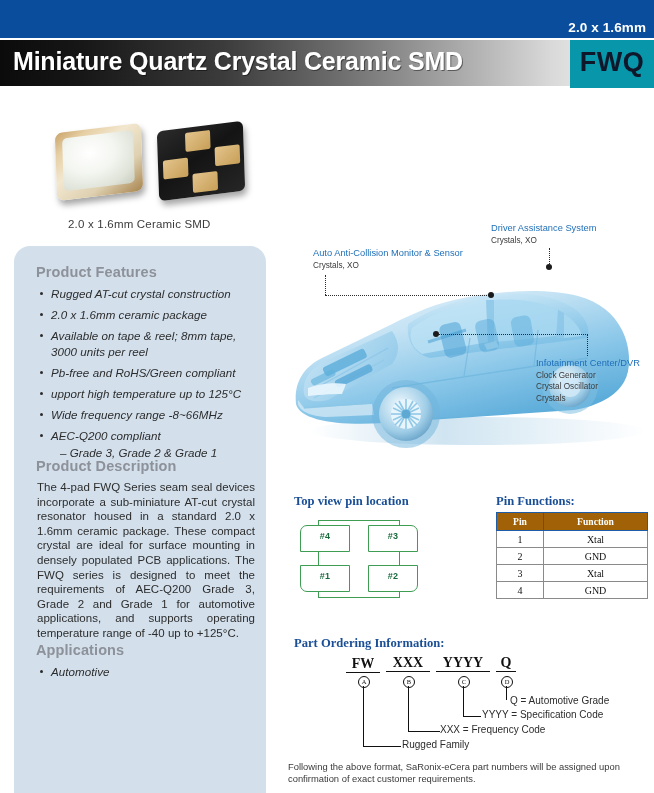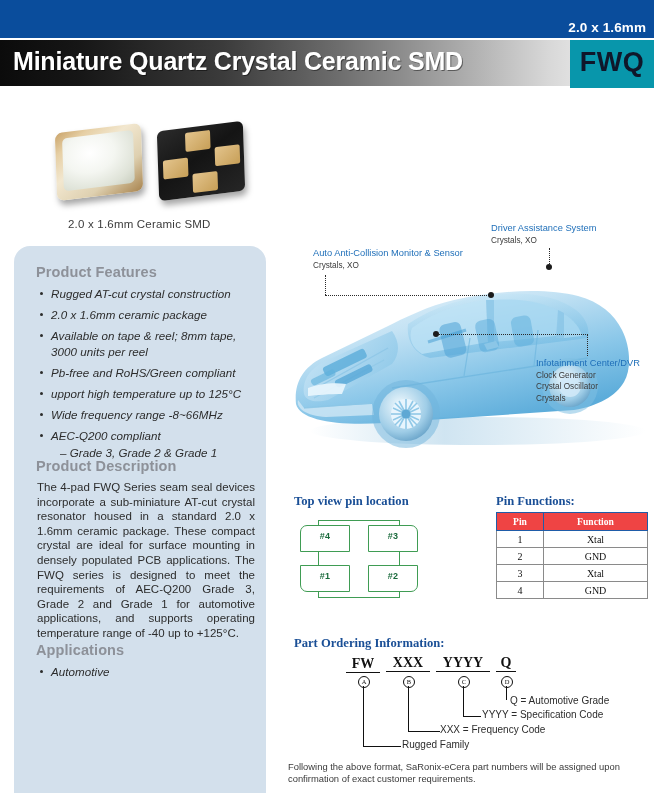--- a/index.html
+++ b/index.html
@@ -142,21 +142,21 @@
   
   #pin-fn-h{
     position:absolute;left:496px;top:494px;font-size:12.6px;font-weight:bold;
     color:#1a4f96;font-family:"Liberation Serif",serif;
   }
   #pin-table{
     position:absolute;left:496px;top:512px;width:152px;
     border-collapse:collapse;font-family:"Liberation Serif",serif;
   }
   #pin-table th{
-    background:#ef4444;color:#ffffff;font-size:9.6px;font-weight:bold;
+    background:#a16207;color:#ffffff;font-size:9.6px;font-weight:bold;
     padding:3px 0;border:1px solid #1f5ca8;
   }
   #pin-table td{
     border:1px solid #8a8a8a;text-align:center;font-size:10px;
     padding:2.5px 0;color:#101010;
   }
   #pin-table td.c1{width:46px;}
 
   
   #ord-h{

